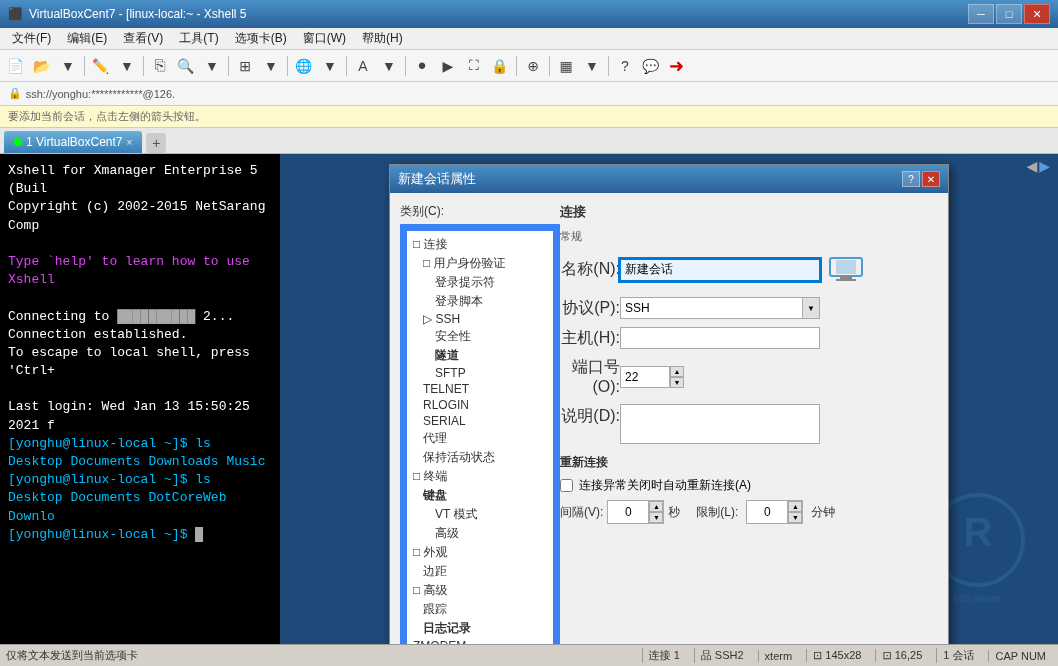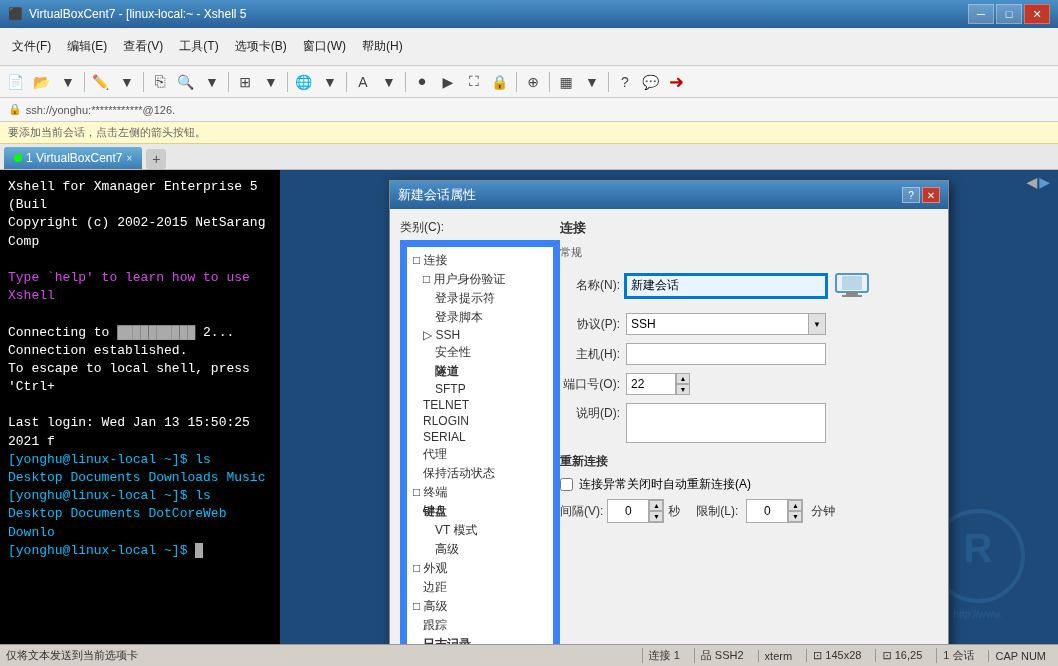--- a/index.html
+++ b/index.html
@@ -22,21 +22,21 @@
       background: rgba(255,255,255,0.2);
       border: 1px solid rgba(255,255,255,0.3);
       color: white; font-size: 11px;
       cursor: pointer; display: flex; align-items: center; justify-content: center;
     }
     .title-bar-btn.close { background: #c0392b; }
 
     
     .menu-bar {
       background: #f0f0f0;
-      height: 38px;
+      height: 22px;
       display: flex;
       align-items: center;
       padding: 0 4px;
       border-bottom: 1px solid #ccc;
       font-size: 12px;
     }
     .menu-item {
       padding: 2px 8px;
       cursor: pointer;
       color: #222;
@@ -234,23 +234,22 @@
       color: #333;
     }
     .form-row {
       display: flex;
       align-items: center;
       margin-bottom: 8px;
     }
     .form-label {
       width: 60px;
       color: #333;
-      font-size: 12px;
+      font-size: 16px;
       text-align: right;
-      margin-right: 6px;
     }
     .form-input {
       flex: 1;
       height: 22px;
       border: 1px solid #0078d4;
       outline: 2px solid #0078d4;
       padding: 0 4px;
       font-size: 12px;
       background: #e8f4ff;
     }

